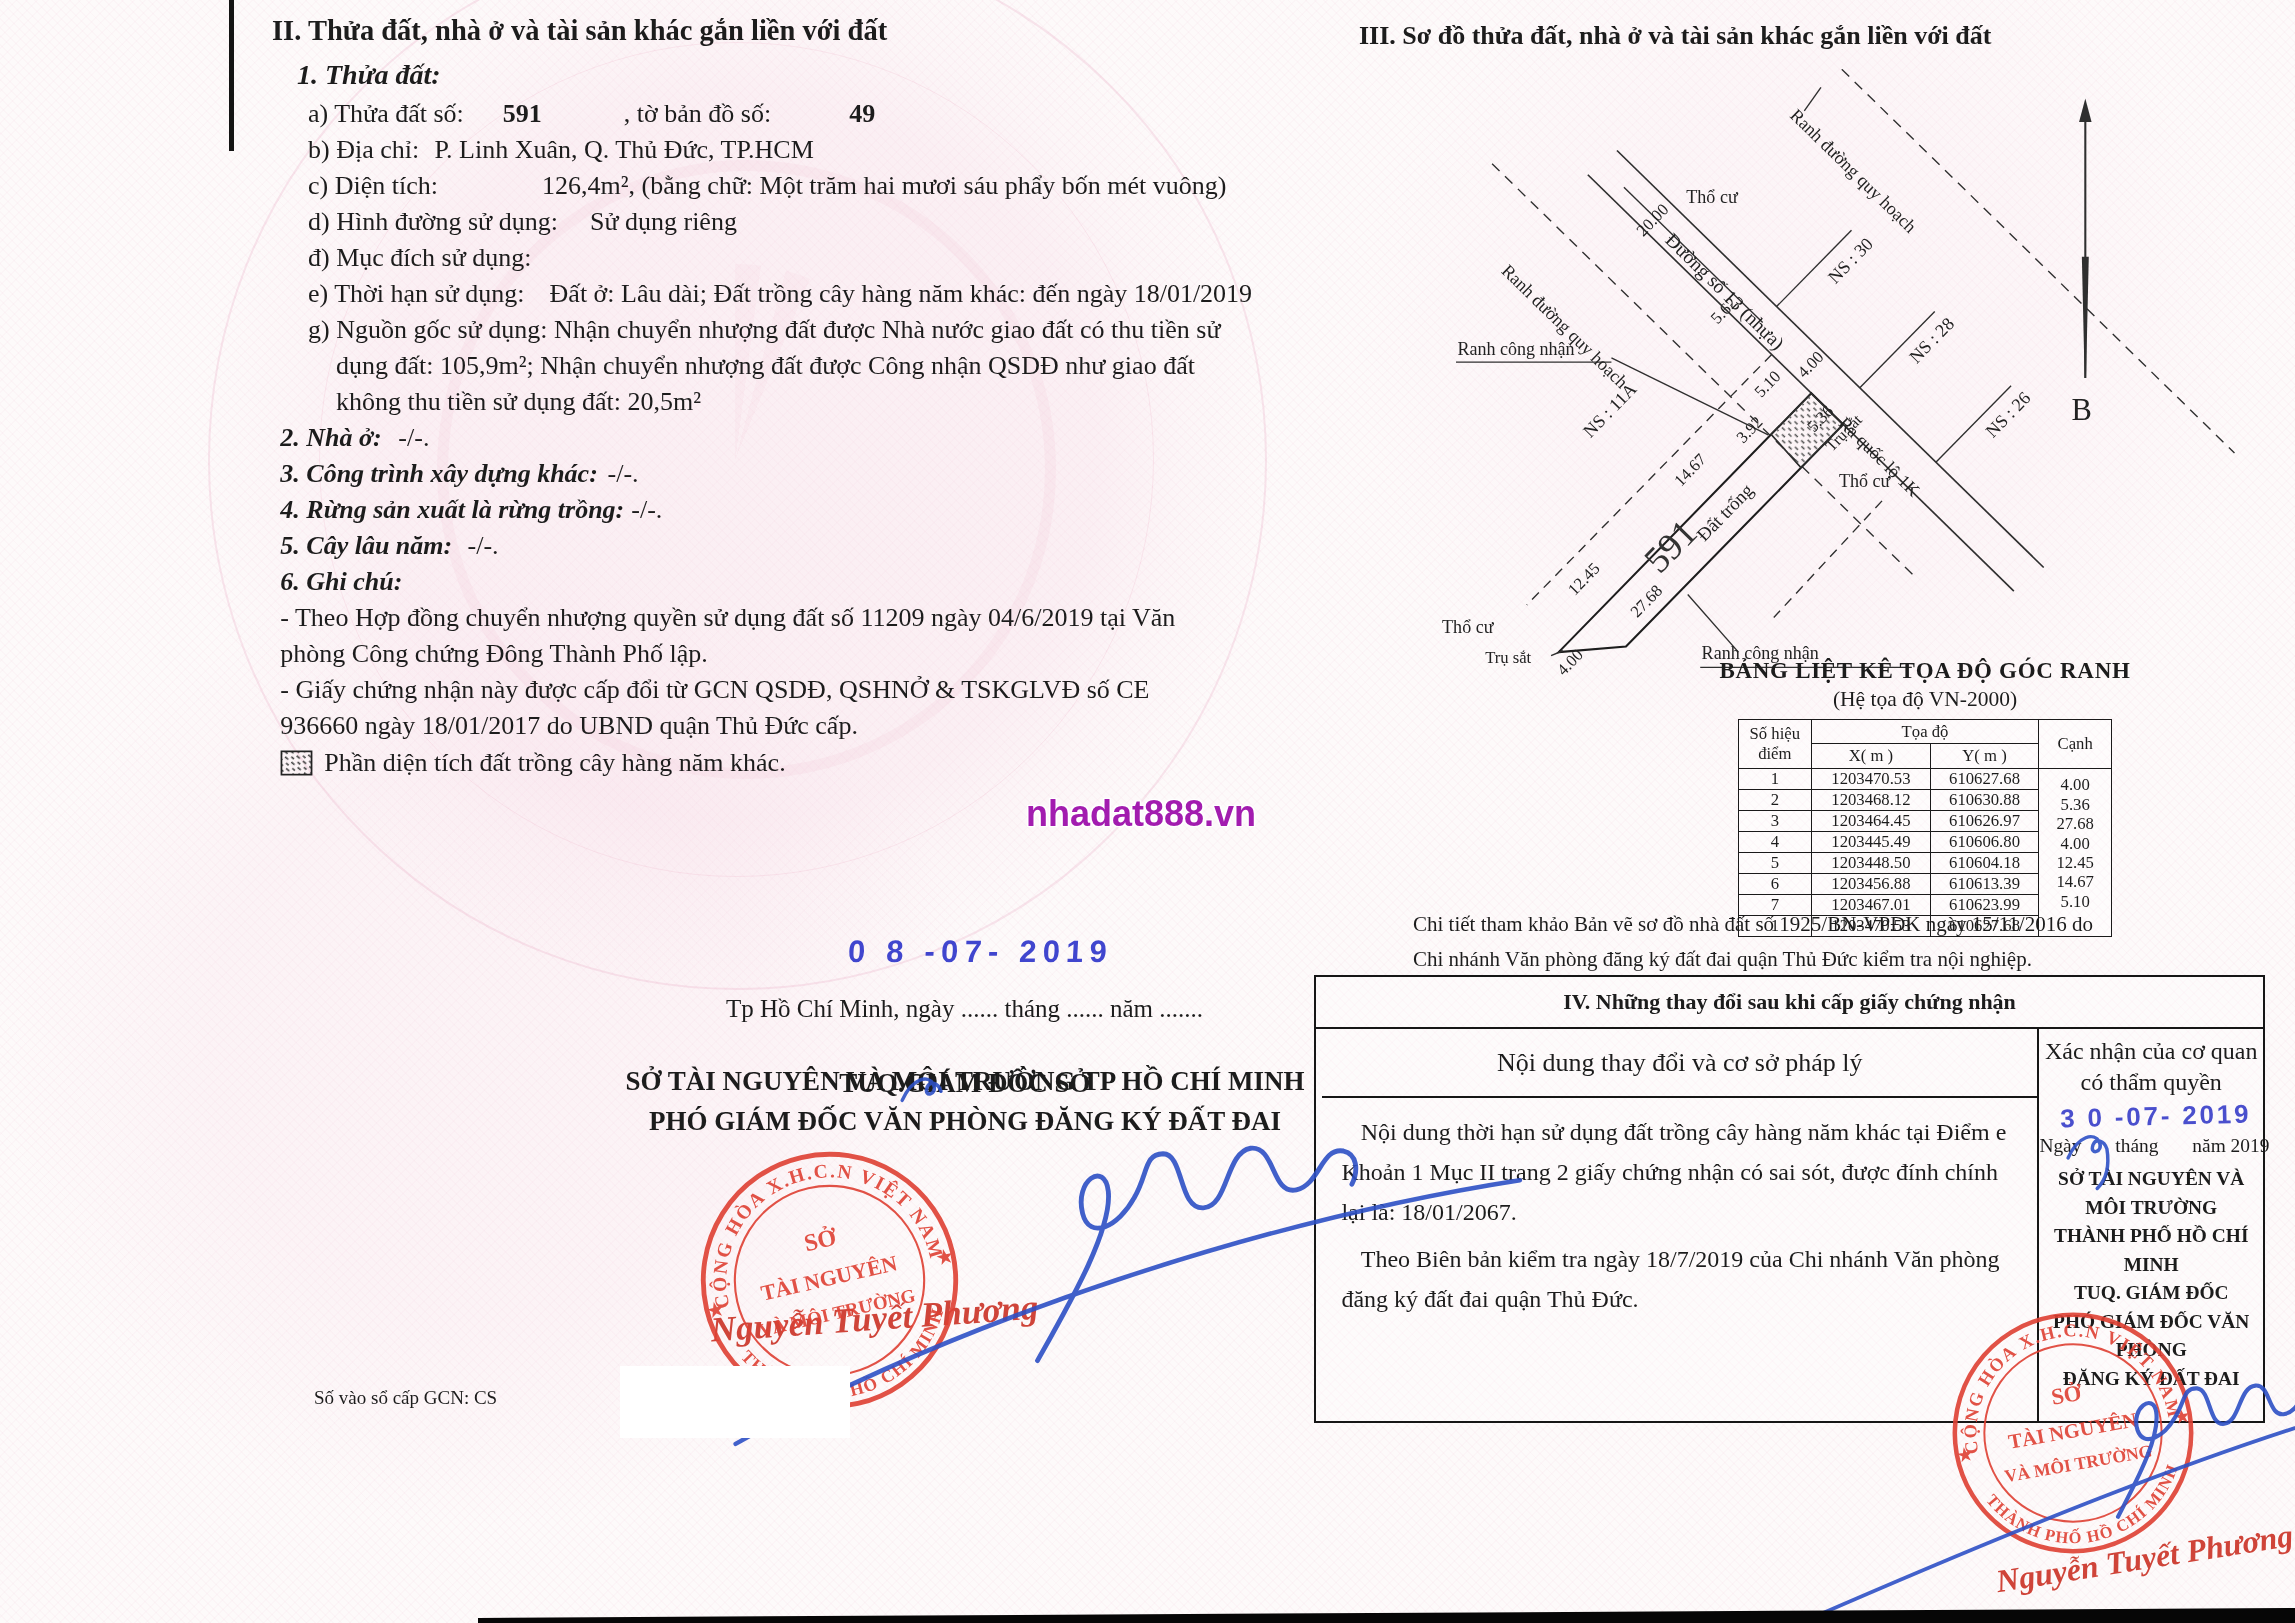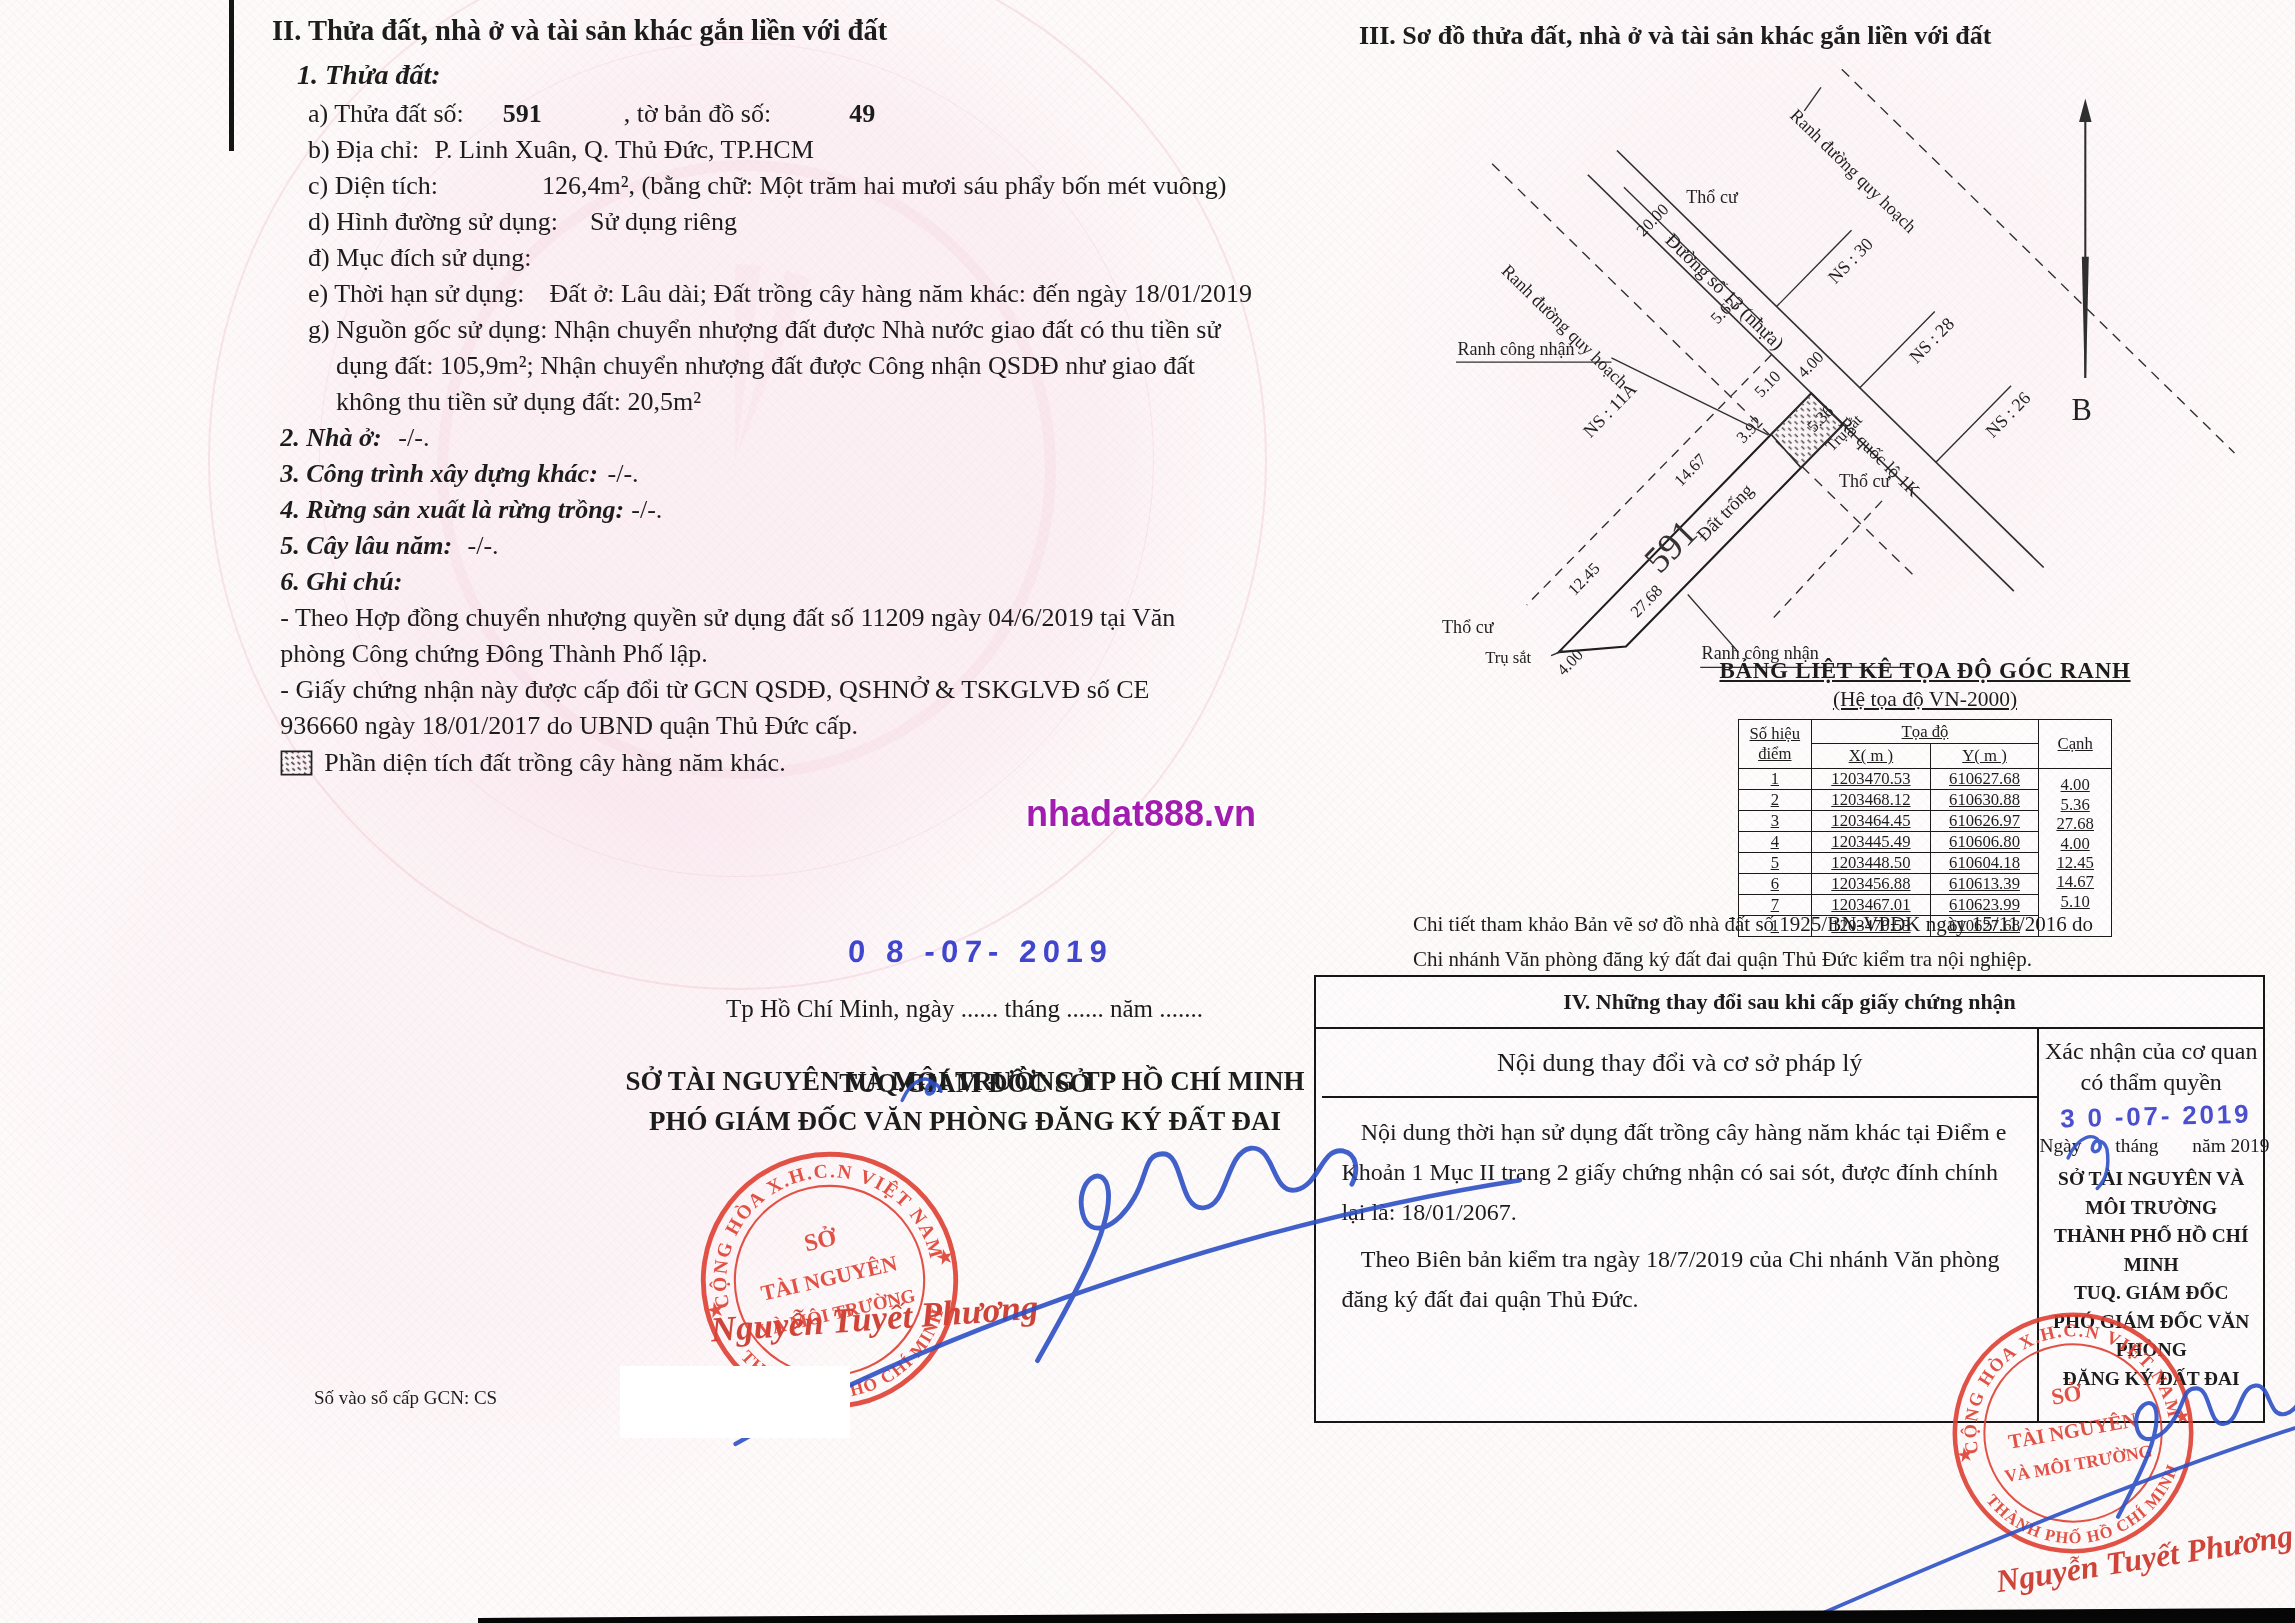--- a/index.html
+++ b/index.html
@@ -29,21 +29,21 @@
   .row{margin-left:36px;display:flex;align-items:baseline;white-space:nowrap;}
   .itemrow{margin-left:8.3px;display:flex;align-items:baseline;white-space:nowrap;}
   .noterow{margin-left:8.3px;white-space:nowrap;}
   .glines{margin-left:36px;}
   .glines div{white-space:nowrap;}
   .g2{margin-left:28px;}
   .legendrow{margin-left:8.3px;display:flex;align-items:center;gap:11px;margin-top:1.4px;}
   
   #sec3title{left:1359px;top:21px;width:936px;font-size:26px;font-weight:bold;}
   #diagram{left:1388px;top:69px;}
-  #tblock{left:1709px;top:658px;width:432px;text-align:center;text-decoration:underline;}
+  #tblock{left:1709px;top:658px;width:432px;text-align:center;}
   #tblock .t1{font-size:23px;font-weight:bold;letter-spacing:0.7px;}
   #tblock .t2{font-size:21.5px;margin-top:2.8px;}
   table.coords{border-collapse:collapse;margin:7px auto 0;background:rgba(255,255,255,.35);}
   table.coords th,table.coords td{border:1.4px solid #1a1a1a;font-size:16.7px;font-weight:normal;
     padding:0 5.6px;text-align:center;}
   table.coords th{height:23.6px;}
   table.coords td{height:19px;}
   td.edgecell{padding:0;vertical-align:top;}
   .edgeflex{display:flex;flex-direction:column;justify-content:space-between;height:150px;padding:8.3px 0;box-sizing:border-box;}
   .edgeflex span{font-size:16.7px;line-height:1;}

